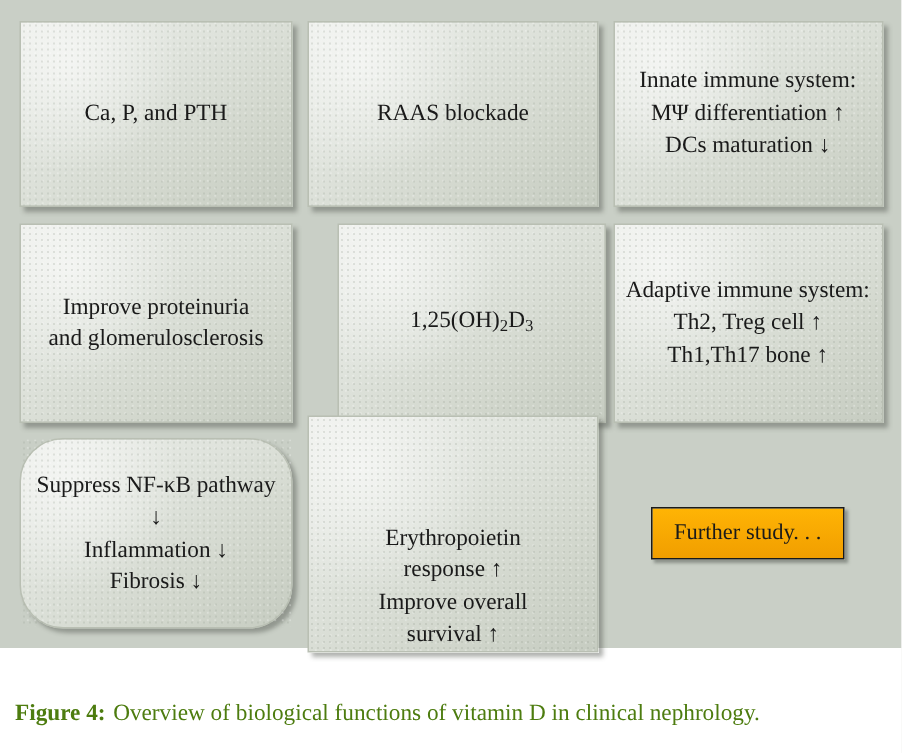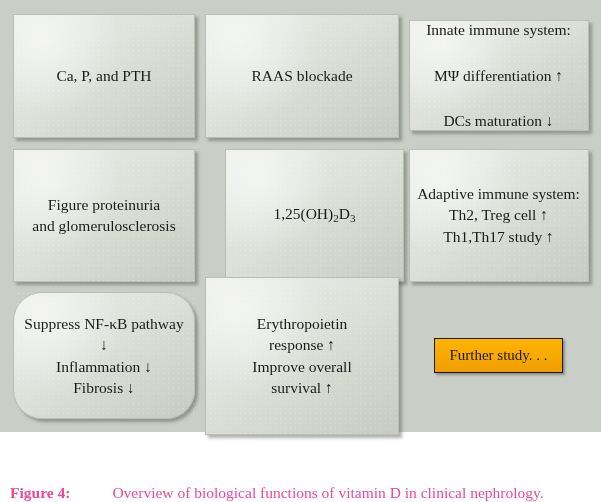--- a/index.html
+++ b/index.html
@@ -71,28 +71,28 @@
       radial-gradient(rgba(150,158,146,0.30) 0.6px, rgba(0,0,0,0) 0.7px),
       radial-gradient(rgba(255,255,255,0.35) 0.6px, rgba(0,0,0,0) 0.7px);
     background-size: 4px 4px, 5px 5px;
     background-position: 0 0, 2px 3px;
     opacity: 0.8;
   }
   .box > * { position: relative; z-index: 1; }
 
   .b-tl { width: 182px; height: 124px; }
   .b-tc { width: 194px; height: 124px; }
-  .b-tr { width: 180px; height: 111px; gap: 24px; }
+  .b-tr { width: 180px; height: 124px; }
 
   .b-ml { width: 182px; height: 133px; }
   .b-mc { width: 194px; height: 133px; margin-left: 25px; }
   .b-mr { width: 180px; height: 133px; }
 
   .b-bl { width: 182px; height: 127px; border-radius: 29px; }
-  .b-bc { width: 194px; height: 158px; }
+  .b-bc { width: 194px; height: 158px; justify-content: flex-end; }
   .b-br { width: 180px; height: 127px; background: transparent; border: none; box-shadow: none; text-align: right; }
   .b-br::after { display: none; }
 
   .line { white-space: nowrap; }
 
   .further-btn {
     background: #f5a700;
     background: linear-gradient(180deg, #ffb404 0%, #f19e00 100%);
     border: 1px solid #1a1a1a;
     color: #1a1a1a;
@@ -104,26 +104,25 @@
 
   sub { font-size: 0.72em; vertical-align: -0.25em; }
 
   #caption {
     position: absolute;
     left: 0;
     top: 432px;
     width: 601px;
     height: 70px;
     display: flex;
-    align-items: flex-end;
+    align-items: center;
     padding: 18px 10px 0 10px;
     box-sizing: border-box;
     font-size: 15.5px;
-    color: #ec4899;
-    gap: 37px;
+    color: #4d7c0f;
   }
   #caption .cap-label { font-weight: bold; margin-right: 5px; white-space: nowrap; }
   #caption .cap-text { }
 </style>
 </head>
 <body>
 
 <div id="page">
 
   <div id="figure-area">
@@ -144,36 +143,36 @@
       <div class="cell">
         <div class="box b-tr">
           <div class="line">Innate immune system:</div>
           <div class="line">MΨ differentiation ↑</div>
           <div class="line">DCs maturation ↓</div>
         </div>
       </div>
 
       <div class="cell">
         <div class="box b-ml">
-          <div class="line">Figure proteinuria</div>
+          <div class="line">Improve proteinuria</div>
           <div class="line">and glomerulosclerosis</div>
         </div>
       </div>
 
       <div class="cell">
         <div class="box b-mc">
           <div class="line"><span>1,25(OH)</span><sub>2</sub><span>D</span><sub>3</sub></div>
         </div>
       </div>
 
       <div class="cell">
         <div class="box b-mr">
           <div class="line">Adaptive immune system:</div>
           <div class="line">Th2, Treg cell ↑</div>
-          <div class="line">Th1,Th17 study ↑</div>
+          <div class="line">Th1,Th17 bone ↑</div>
         </div>
       </div>
 
       <div class="cell">
         <div class="box b-bl">
           <div class="line">Suppress NF-κB pathway</div>
           <div class="line">↓</div>
           <div class="line">Inflammation ↓</div>
           <div class="line">Fibrosis ↓</div>
         </div>

